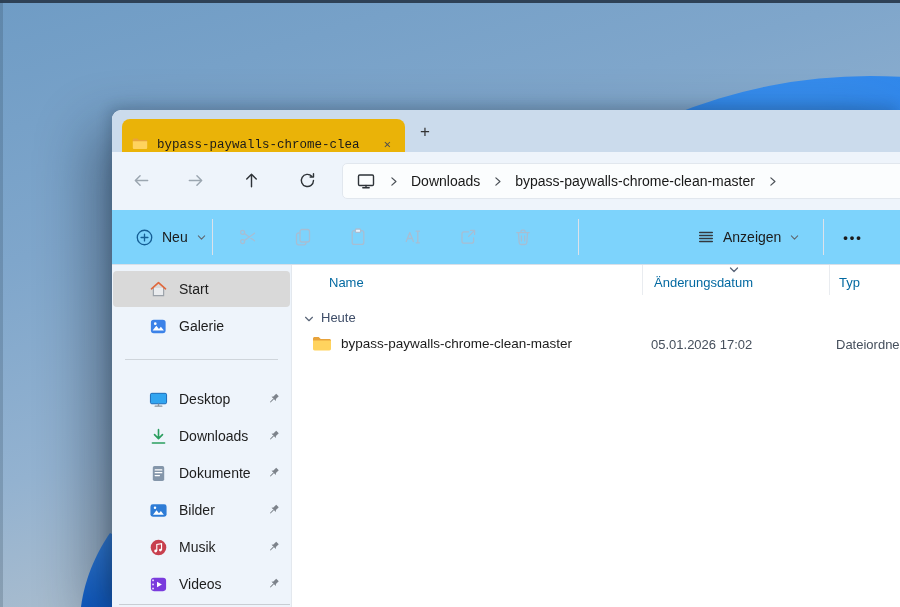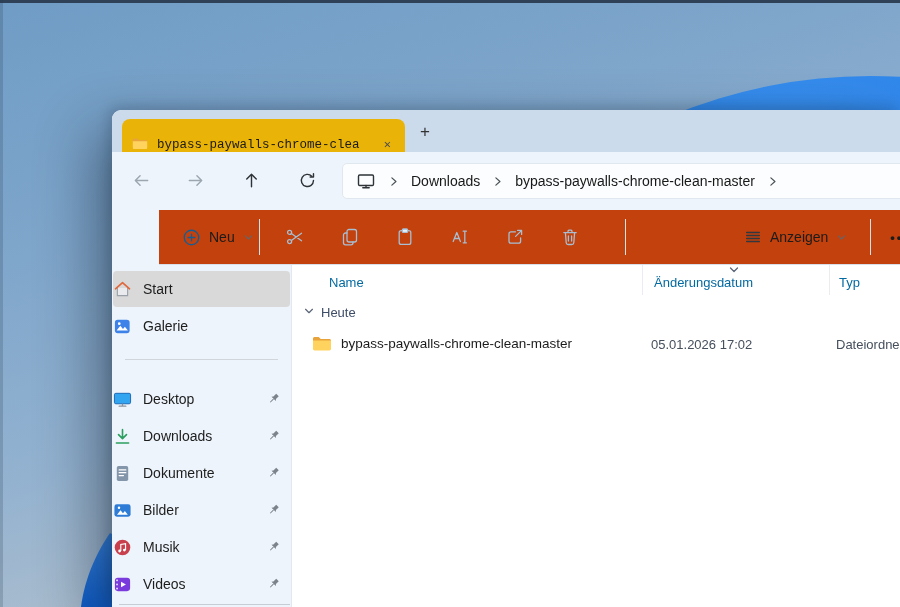--- a/index.html
+++ b/index.html
@@ -28,44 +28,44 @@
   
   .navbar{position:relative;height:58px;background:#eef4fb;}
   .nav-btn{position:absolute;top:11px;width:34px;height:34px;display:flex;align-items:center;justify-content:center;border-radius:5px;}
   .nav-btn.dis{color:#9ba6b0;} .nav-btn.en{color:#2e3338;}
   .addressbar{position:absolute;left:230px;top:11px;right:-12px;height:36px;background:#fbfdfe;
     border:1px solid #e1e7ee;border-radius:5px;display:flex;align-items:center;gap:11px;padding:0 13px;box-sizing:border-box;}
   .crumb{font-size:14px;color:#181818;white-space:nowrap;}
   .crumb-sep{display:flex;color:#4c5258;}
 
   
-  .toolbar{position:relative;height:55px;background:#c2410c;border-bottom:1px solid #d8dfe8;box-sizing:border-box;margin-left:47px;}
+  .toolbar{position:relative;height:55px;background:#7dd3fc;border-bottom:1px solid #d8dfe8;box-sizing:border-box;}
   .tb-sep{position:absolute;top:9px;height:36px;width:1px;background:#dce2ea;}
   .tb-btn{position:absolute;top:10px;height:34px;display:flex;align-items:center;gap:8px;padding:0 8px;border-radius:5px;
     font-size:14px;color:#1b1b1b;}
   .tb-icon{position:absolute;top:10px;width:36px;height:34px;display:flex;align-items:center;justify-content:center;
     border-radius:5px;color:#a7bed3;}
   .more{position:absolute;left:722px;top:10px;width:38px;height:34px;display:flex;align-items:center;justify-content:center;
     font-size:13px;font-weight:bold;letter-spacing:2px;color:#1b1b1b;border-radius:5px;}
 
   
   .content{display:flex;height:342px;}
   .sidebar{width:180px;box-sizing:border-box;border-right:1px solid #e3e8ee;padding-top:6px;position:relative;background:#eef4fb;}
-  .side-item{height:36px;margin:0 1px 1px 1px;display:flex;align-items:center;gap:11px;
+  .side-item{height:36px;margin:0 1px 1px 1px;display:flex;align-items:center;padding-left:36px;gap:11px;
     font-size:14px;color:#1d1d1d;position:relative;border-radius:4px;}
   .side-item.sel{background:#d9d9d9;}
   .side-item .pin{position:absolute;right:9px;top:50%;transform:translateY(-50%);}
   .side-div{height:1px;background:#cfd5db;margin:15px 13px 21px 13px;}
   .side-bottom-div{position:absolute;left:7px;right:1px;bottom:2px;height:1px;background:#c8cdd3;}
 
   .main{flex:1;background:#ffffff;position:relative;}
   .col-head{position:absolute;top:10px;font-size:13px;color:#0369a1;white-space:nowrap;}
   .col-sep{position:absolute;top:0;height:30px;width:1px;background:#e9ecf0;}
   .sort-ind{position:absolute;left:435px;top:0;color:#5a6578;display:flex;}
-  .group-row{position:absolute;top:40px;left:0;height:20px;display:flex;align-items:flex-start;gap:6px;padding-left:11px;
+  .group-row{position:absolute;top:40px;left:0;height:20px;display:flex;align-items:flex-end;gap:6px;padding-left:11px;
     font-size:13px;color:#3e4d68;}
   .file-row{position:absolute;top:63px;left:0;right:0;height:33px;}
   .row-folder{position:absolute;left:20px;top:6px;}
   .row-name{position:absolute;left:49px;top:8px;font-size:13.5px;color:#1c1c1c;white-space:nowrap;}
   .row-mod{position:absolute;left:359px;top:9px;font-size:13px;color:#454f5c;white-space:nowrap;}
   .row-type{position:absolute;left:544px;top:9px;font-size:13px;color:#454f5c;white-space:nowrap;}
   svg{display:block;}
 </style>
 </head>
 <body>

